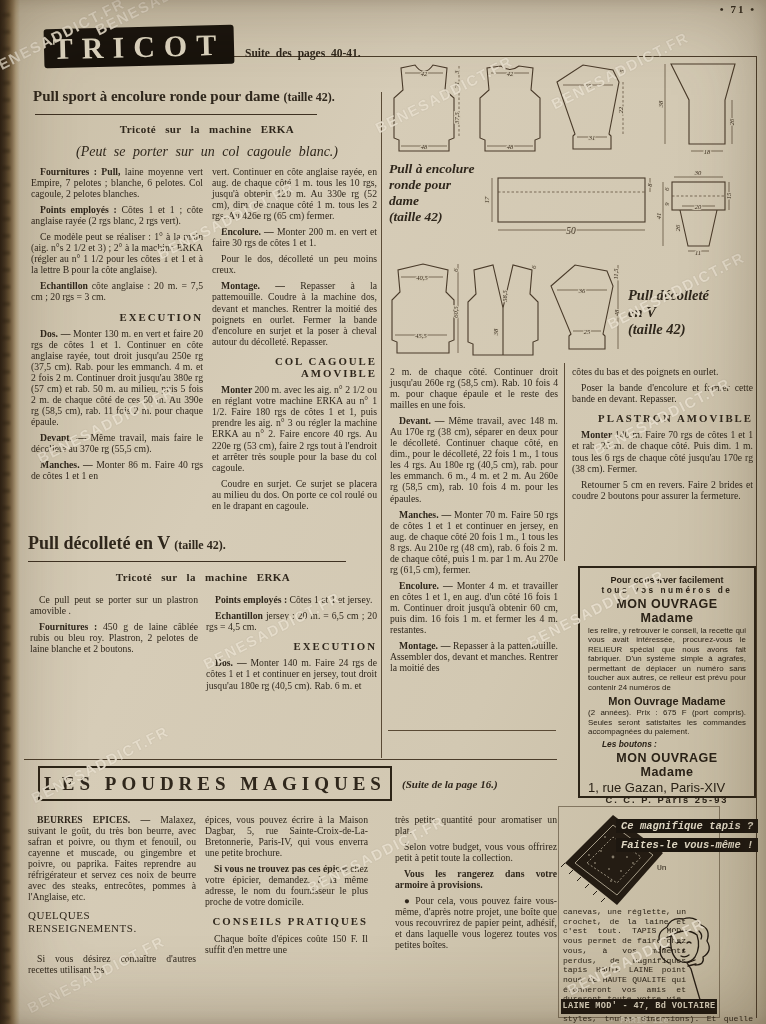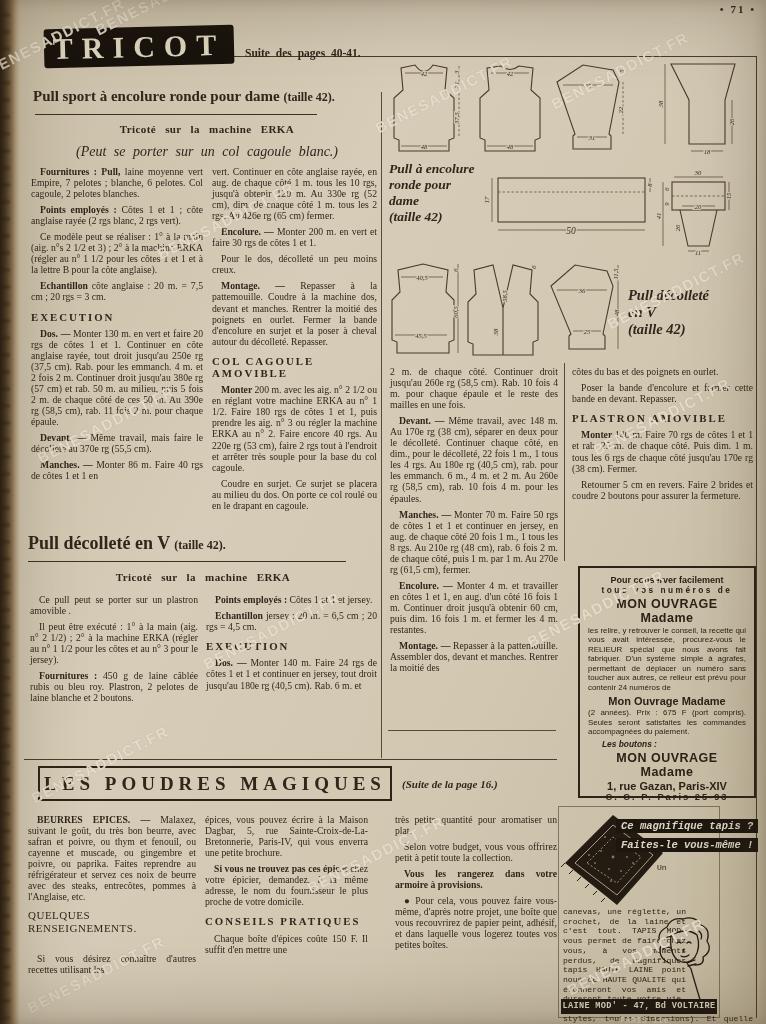--- a/index.html
+++ b/index.html
@@ -22,21 +22,21 @@
   .a1-title{position:absolute;left:33px;top:88px;width:352px;font-size:15px;font-weight:bold;white-space:nowrap;}
   .a1-title .sz,.a2-title .sz{font-size:12px;}
   .rule1{position:absolute;left:35px;top:114px;width:282px;border-top:1.5px solid #3e3122;}
   .machine{position:absolute;text-align:center;font-weight:bold;font-size:11px;word-spacing:6px;letter-spacing:.4px;}
   .a1-machine{left:33px;top:123px;width:348px;}
   .a1-note{position:absolute;left:33px;top:144px;width:348px;text-align:center;font-style:italic;font-size:14px;word-spacing:4px;}
   .col{position:absolute;font-size:9.7px;line-height:1.14;text-align:justify;}
   .col p{margin:0 0 5px;}
   .para{text-indent:9px;}
   .para.noindent{text-indent:0;}
-  .para.hdr{text-align:left;text-indent:0;font-weight:bold;letter-spacing:2px;font-size:10.8px;margin:8px 0 5px;}
+  .para.hdr{text-align:right;text-indent:0;font-weight:bold;letter-spacing:2px;font-size:10.8px;margin:8px 0 5px;}
   .para.hdrleft{text-indent:0;font-weight:normal;letter-spacing:.5px;font-size:11px;margin:7px 0 19px;}
   .para.boldpara{font-weight:bold;}
   .colA{left:31px;top:166px;width:172px;}
   .colB{left:212px;top:166px;width:165px;}
   .colC{left:390px;top:366px;width:168px;}
   .colD{left:572px;top:366px;width:181px;}
   .vr1{position:absolute;left:381px;top:92px;height:666px;border-left:1px solid #5a4a35;}
   .vr2{position:absolute;left:564px;top:363px;height:198px;border-left:1px solid #5a4a35;}
   .hr-colC{position:absolute;left:388px;top:730px;width:168px;border-top:1px solid #5a4a35;}
   .hr-sep{position:absolute;left:24px;top:759px;width:533px;border-top:1.5px solid #4a3c2a;}
@@ -63,21 +63,21 @@
   .pcol2{left:205px;top:814px;width:163px;}
   .pcol3{left:395px;top:814px;width:162px;}
   .ad-relieur{position:absolute;left:578px;top:566px;width:178px;height:232px;border:2px solid #2c2417;
     box-sizing:border-box;padding:7px 8px 4px;font-family:"Liberation Sans",sans-serif;color:#2a2217;}
   .ad-relieur .r1{text-align:center;font-size:9px;font-weight:bold;}
   .ad-relieur .r2{text-align:center;font-size:8.3px;font-weight:bold;letter-spacing:2.5px;}
   .ad-relieur .r3{text-align:center;font-size:12.5px;font-weight:bold;letter-spacing:.5px;margin:2px 0 1px;}
   .ad-relieur .rb{text-align:justify;font-size:7.9px;line-height:1.2;}
   .ad-relieur .r4{text-align:center;font-size:11px;font-weight:bold;margin:3px 0 1px;}
   .ad-relieur .r5{font-size:8.4px;font-style:italic;font-weight:bold;margin:2px 0 1px;padding-left:14px;}
-  .ad-relieur .r7{text-align:center;font-size:11px;font-weight:bold;}
+  .ad-relieur .r7{font-size:13px;font-weight:normal;}
   .ad-relieur .r8{text-align:center;font-size:9.3px;font-weight:bold;letter-spacing:2px;}
   .ad-tapis{position:absolute;left:558px;top:806px;width:162px;height:212px;box-sizing:border-box;
     border:1px solid rgba(70,55,35,.55);font-family:Liberation Mono, monospace;color:#2a2217;}
   .tapis-head{position:absolute;left:57px;top:9px;width:140px;text-align:center;}
   .tapis-head span{display:inline-block;background:#1d1710;color:#ded6c2;font-size:10.5px;font-weight:bold;
     font-style:italic;padding:1px 5px;margin-bottom:2px;white-space:nowrap;}
   .tapis-body{position:absolute;left:4px;top:56px;width:190px;font-size:8.1px;line-height:1.2;text-align:justify;}
   .sp-carpet{float:left;width:94px;height:44px;}
   .sp-woman{float:right;width:64px;height:98px;margin:50px 0 0 3px;}
   .tapis-foot{position:absolute;left:2px;right:2px;bottom:3px;height:15px;background:#1d1710;color:#ded6c2;
@@ -251,21 +251,20 @@
       <div>Pull décolleté</div>
       <div>en V</div>
       <div>(taille 42)</div>
     </div>
 
   <div class="a2-title"><span>Pull décolleté en V </span><span class="sz">(taille 42).</span></div>
   <div class="rule2"></div>
   <div class="machine a2-machine">Tricoté sur la machine ERKA</div>
   <div class="col a2colA">
       <p class="para">Ce pull peut se porter sur un plastron amovible .</p>
-      <p class="para">Il peut être exécuté : 1° à la main (aig. n° 2 1/2) ; 2° à la machine ERKA (régler au n° 1 1/2 pour les côtes et au n° 3 pour le jersey).</p>
       <p class="para"><b>Fournitures : </b>450 g de laine câblée rubis ou bleu roy. Plastron, 2 pelotes de laine blanche et 2 boutons.</p>
     </div>
   <div class="col a2colB">
       <p class="para"><b>Points employés : </b>Côtes 1 et 1 et jersey.</p>
       <p class="para"><b>Echantillon </b>jersey : 20 m. = 6,5 cm ; 20 rgs = 4,5 cm.</p>
       <p class="para hdr">EXECUTION</p>
       <p class="para"><b>Dos. — </b>Monter 140 m. Faire 24 rgs de côtes 1 et 1 et continuer en jersey, tout droit jusqu'au 180e rg (40,5 cm). Rab. 6 m. et</p>
     </div>
 
   <div class="hr-sep"></div>

